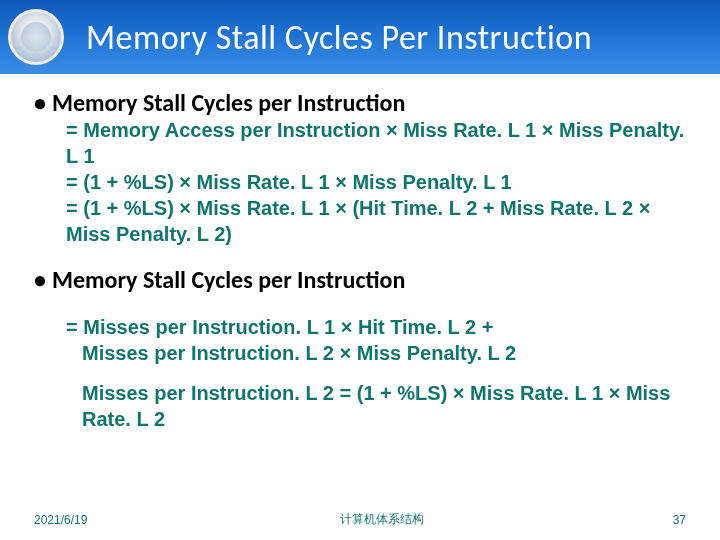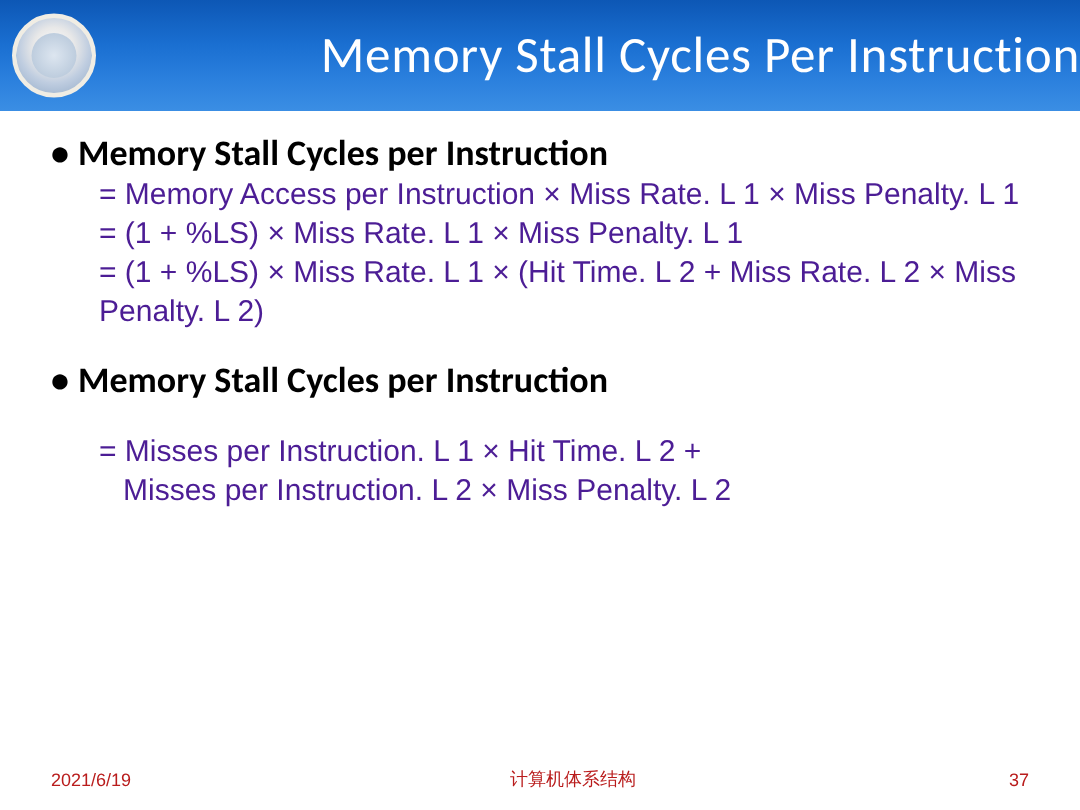--- a/index.html
+++ b/index.html
@@ -1,15 +1,15 @@
 <!DOCTYPE html>
 <html><head>
 <meta charset="utf-8">
 <style>
-  * { margin: 0; padding: 0; box-sizing: border-box; justify-content: space-between; }
+  * { margin: 0; padding: 0; box-sizing: border-box; }
   body {
     width: 720px;
     height: 540px;
     background: #fff;
     font-family: Arial, "Helvetica Neue", Helvetica, sans-serif;
     position: relative;
     overflow: hidden;
   }
   .header {
     height: 74px;
@@ -58,36 +58,37 @@
   .bullet-heading::before {
     content: "•";
     position: absolute;
     left: 0;
     top: 0;
     font-size: 24px;
   }
   .eq-block {
     font-size: 20px;
     font-family: Arial, sans-serif;
-    color: #4c1d95;
+    color: #0f766e;
     line-height: 1.3;
     padding-left: 32px;
     margin-bottom: 18px;
+    font-weight: bold;
   }
   .eq-block.tight { margin-bottom: 8px; margin-top: 20px; }
   .indent { padding-left: 16px; }
   .footer {
     position: absolute;
     bottom: 12px;
     left: 0;
     width: 720px;
     display: flex;
     align-items: center;
     font-size: 12px;
-    color: #b91c1c;
+    color: #0f766e;
     font-family: "Microsoft YaHei", "SimSun", Arial, sans-serif;
   }
   .footer-date { position: absolute; left: 34px; }
   .footer-center { width: 100%; text-align: center; padding-left: 44px; }
   .footer-page { position: absolute; right: 34px; }
 </style>
 </head>
 <body>
 
 <div class="header">
@@ -103,20 +104,21 @@
     <div>= (1 + %LS) × Miss Rate. L 1 × Miss Penalty. L 1</div>
     <div>= (1 + %LS) × Miss Rate. L 1 × (Hit Time. L 2 + Miss Rate. L 2 × Miss Penalty. L 2)</div>
   </div>
 
   <div class="bullet-heading">Memory Stall Cycles per Instruction</div>
   <div class="eq-block tight">
     <div>= Misses per Instruction. L 1 × Hit Time. L 2 +</div>
     <div class="indent">Misses per Instruction. L 2 × Miss Penalty. L 2</div>
   </div>
   <div class="eq-block" style="margin-top:14px;">
+    <div class="indent">Misses per Instruction. L 2 = (1 + %LS) × Miss Rate. L 1 × Miss Rate. L 2</div>
   </div>
 
 </div>
 
 <div class="footer">
   <span class="footer-date">2021/6/19</span>
   <span class="footer-center">计算机体系结构</span>
   <span class="footer-page">37</span>
 </div>
 

